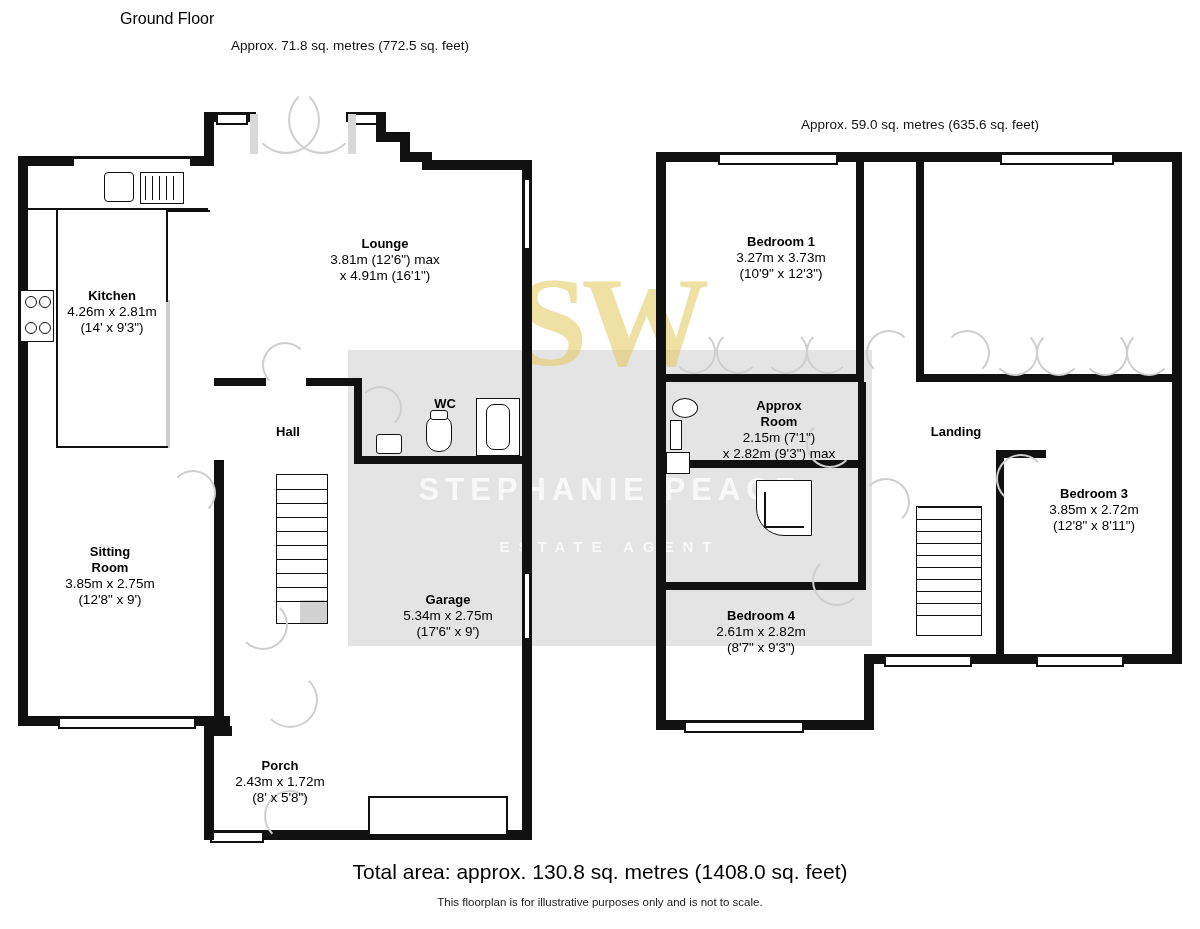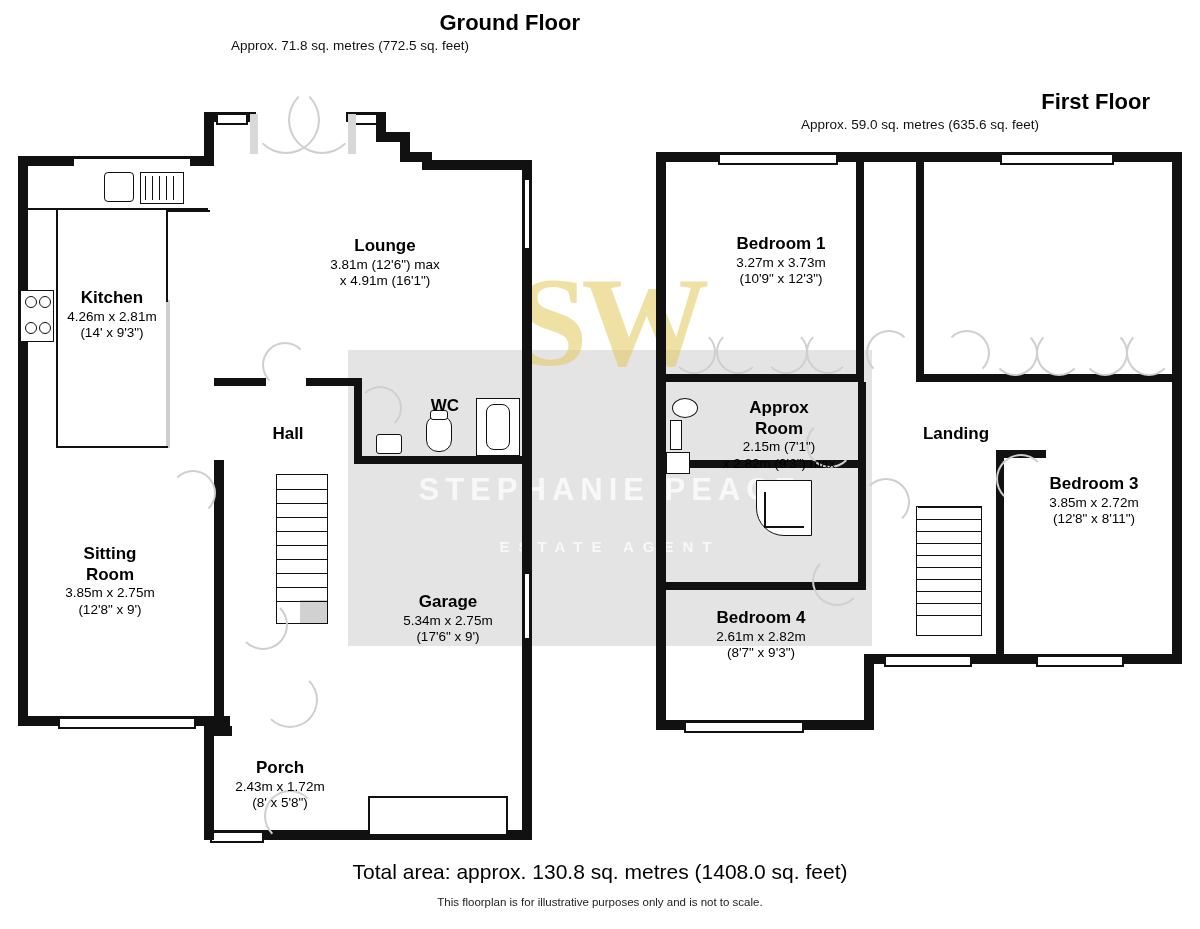--- a/index.html
+++ b/index.html
@@ -7,42 +7,42 @@
     width:1200px;height:929px;
     background:#ffffff;
     font-family:"Liberation Sans", sans-serif;
     color:#000;
     position:relative;
     overflow:hidden;
   }
   .canvas{position:absolute;left:0;top:0;width:1200px;height:929px;}
 
   
-  .title{position:absolute;font-weight:bold;font-size:22px;text-align:right;}
+  .title{position:absolute;font-weight:normal;font-size:16px;text-align:left;}
   .subtitle{position:absolute;font-size:13.5px;text-align:center;color:#111;}
 
   
   .wall{position:absolute;background:#111;}
   .wallw{position:absolute;background:#ffffff;border:2px solid #111;box-sizing:border-box;}
 
   
   .thin{position:absolute;background:#111;}
 
   
   .window{position:absolute;background:#fff;border:2px solid #111;box-sizing:border-box;}
   .window.h{height:12px;}
   .window.v{width:12px;}
 
   
   .arc{position:absolute;border:2px solid #c9c9c9;border-radius:50%;box-sizing:border-box;}
   .leaf{position:absolute;background:#d8d8d8;}
 
   
   .room{position:absolute;text-align:center;line-height:1.22;}
-  .room .nm{font-weight:bold;font-size:17px;}
+  .room .nm{font-weight:bold;font-size:13px;}
   .room .dim{font-size:13.5px;}
 
   
   .wm{position:absolute;left:348px;top:350px;width:524px;height:296px;background:rgba(120,120,120,0.20);}
   .wm-sw{position:absolute;left:500px;top:262px;width:220px;height:120px;
     font-family:"Liberation Serif",serif;font-size:128px;color:rgba(225,198,90,0.55);
     text-align:center;letter-spacing:-6px;line-height:120px;font-weight:bold;}
   .wm-t1{position:absolute;left:348px;top:472px;width:524px;text-align:center;
     font-size:31px;letter-spacing:6px;color:rgba(255,255,255,0.75);font-weight:bold;}
   .wm-t2{position:absolute;left:348px;top:538px;width:524px;text-align:center;
@@ -62,21 +62,20 @@
   .shadow{position:absolute;background:rgba(0,0,0,0.18);}
 </style>
 </head>
 <body>
 
 <div class="canvas">
 
   <div class="title" style="left:120px;top:10px;width:460px;">Ground Floor</div>
   <div class="subtitle" style="left:120px;top:38px;width:460px;">Approx. 71.8 sq. metres (772.5 sq. feet)</div>
 
-  <div class="title" style="left:690px;top:89px;width:460px;">First Floor</div>
   <div class="subtitle" style="left:690px;top:117px;width:460px;">Approx. 59.0 sq. metres (635.6 sq. feet)</div>
 
   <div class="wm"></div>
   <div class="wm-sw">SW</div>
   <div class="wm-t1">STEPHANIE PEACE</div>
   <div class="wm-t2">ESTATE AGENT</div>
 
   <div class="wall" style="left:18px;top:156px;width:196px;height:10px;"></div>
   <div class="window h" style="left:72px;top:157px;width:120px;"></div>
 
@@ -281,21 +280,21 @@
     <div class="nm">Approx</div>
     <div class="nm">Room</div>
     <div class="dim">2.15m (7'1")</div>
     <div class="dim">x 2.82m (9'3") max</div>
   </div>
 
   <div class="room" style="left:868px;top:424px;width:176px;">
     <div class="nm">Landing</div>
   </div>
 
-  <div class="room" style="left:1006px;top:474px;width:176px;">
+  <div class="room" style="left:1006px;top:486px;width:176px;">
     <div class="nm">Bedroom 3</div>
     <div class="dim">3.85m x 2.72m</div>
     <div class="dim">(12'8" x 8'11")</div>
   </div>
 
   <div class="room" style="left:668px;top:608px;width:186px;">
     <div class="nm">Bedroom 4</div>
     <div class="dim">2.61m x 2.82m</div>
     <div class="dim">(8'7" x 9'3")</div>
   </div>

